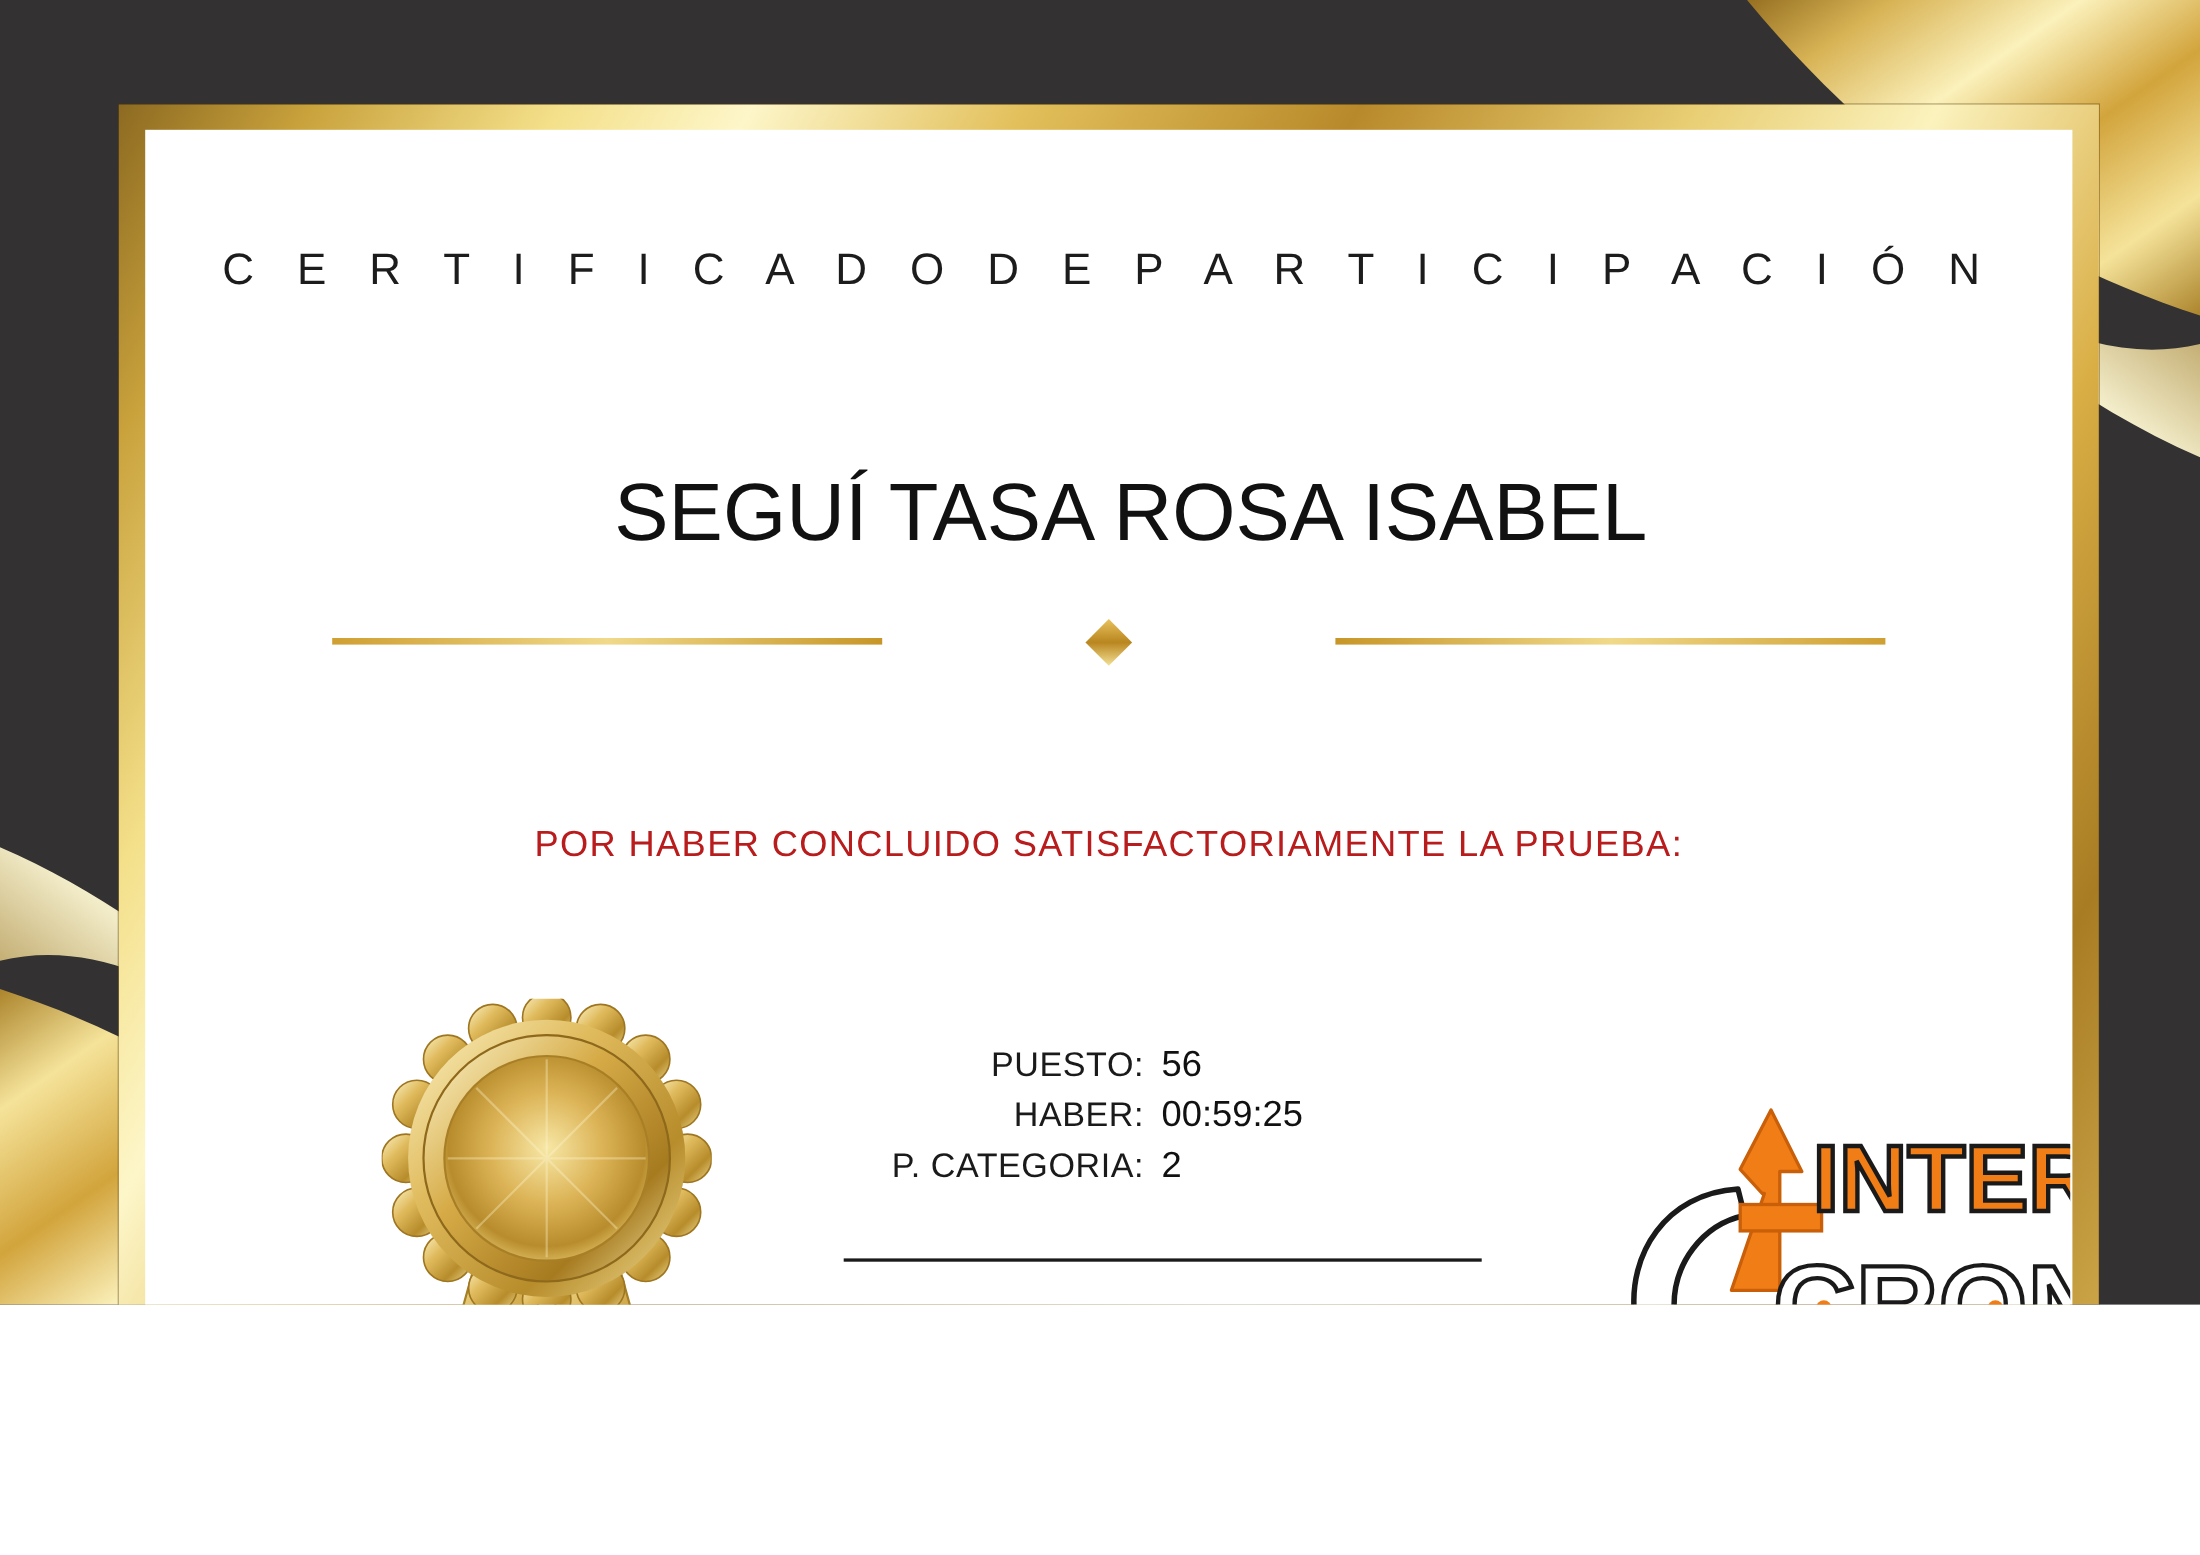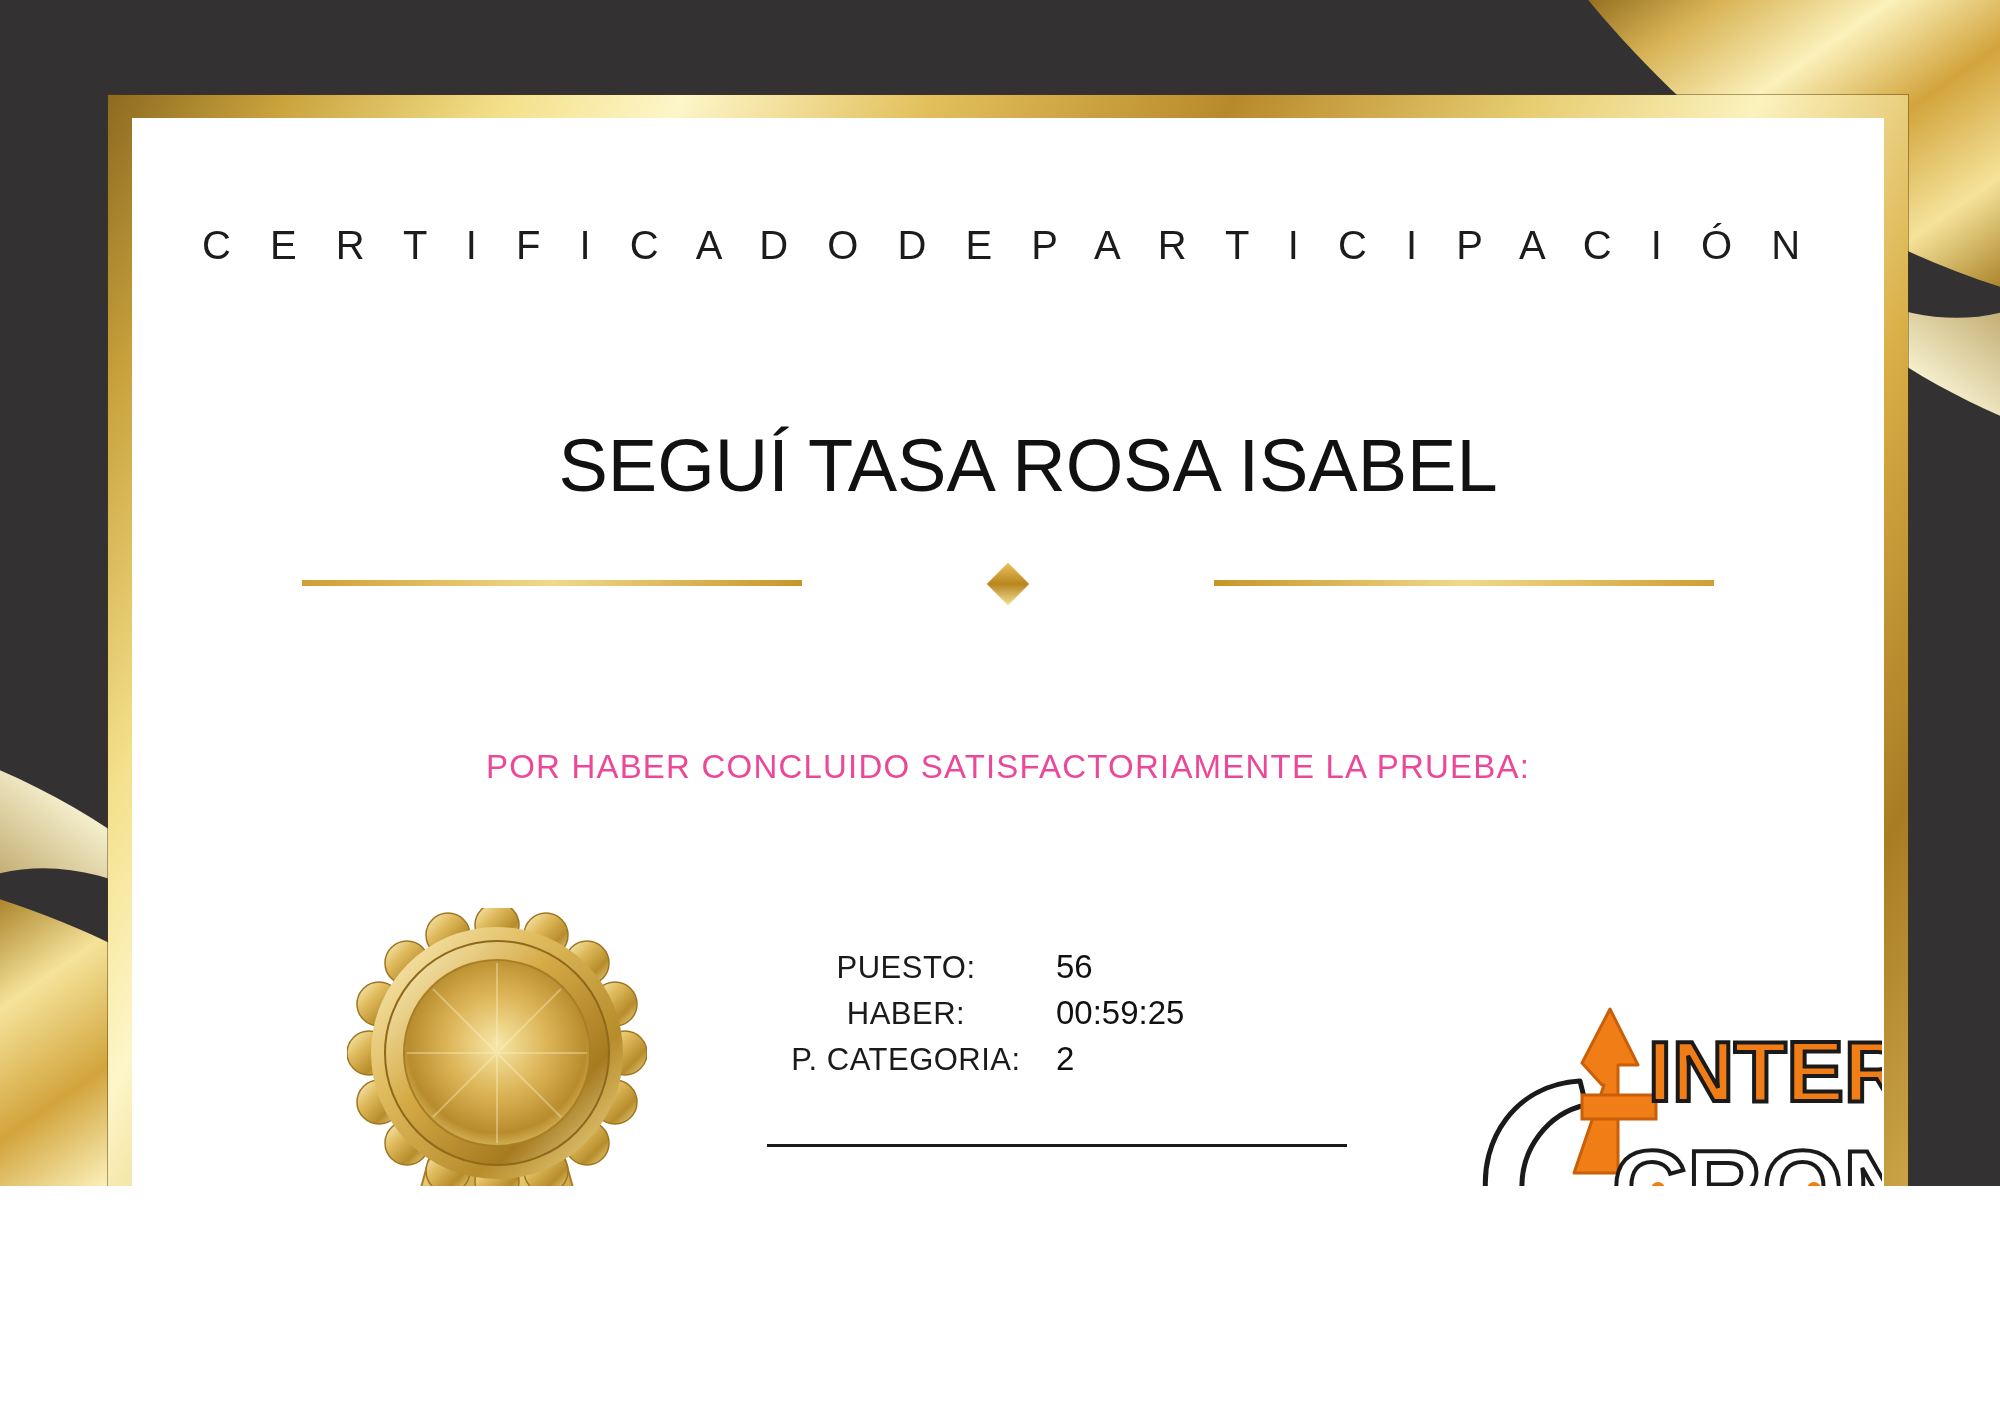--- a/index.html
+++ b/index.html
@@ -120,21 +120,21 @@
   }
 
   .subtitle {
     position: absolute;
     top: 630px;
     left: 0;
     right: 0;
     text-align: center;
     font-size: 33px;
     letter-spacing: 1.2px;
-    color: #ec4899;
+    color: #b91c1c;
     white-space: nowrap;
   }
 
   
   .results {
     position: absolute;
     left: 640px;
     top: 830px;
     width: 600px;
   }
@@ -142,21 +142,21 @@
     display: flex;
     align-items: baseline;
     justify-content: flex-start;
     margin-bottom: 8px;
     font-size: 31px;
     color: #1a1a1a;
     white-space: nowrap;
   }
   .result-label {
     width: 268px;
-    text-align: center;
+    text-align: right;
     padding-right: 16px;
     letter-spacing: 0.5px;
   }
   .result-value {
     font-size: 33px;
     color: #111;
   }
   .results-rule {
     position: absolute;
     left: 635px;

